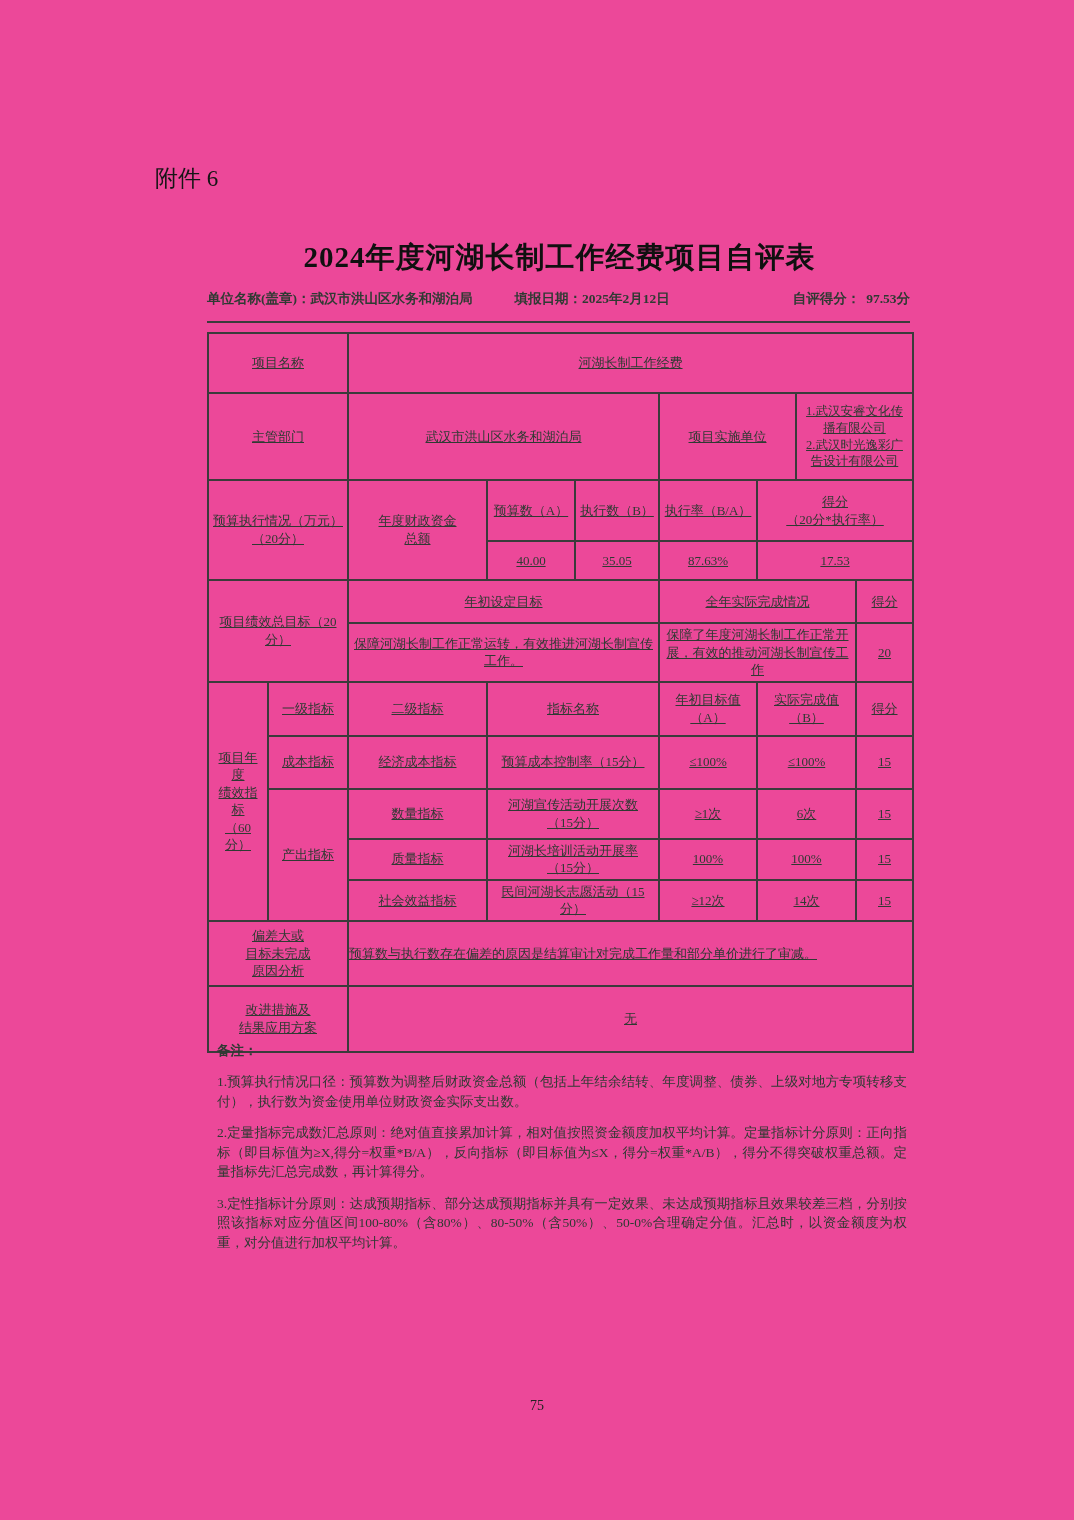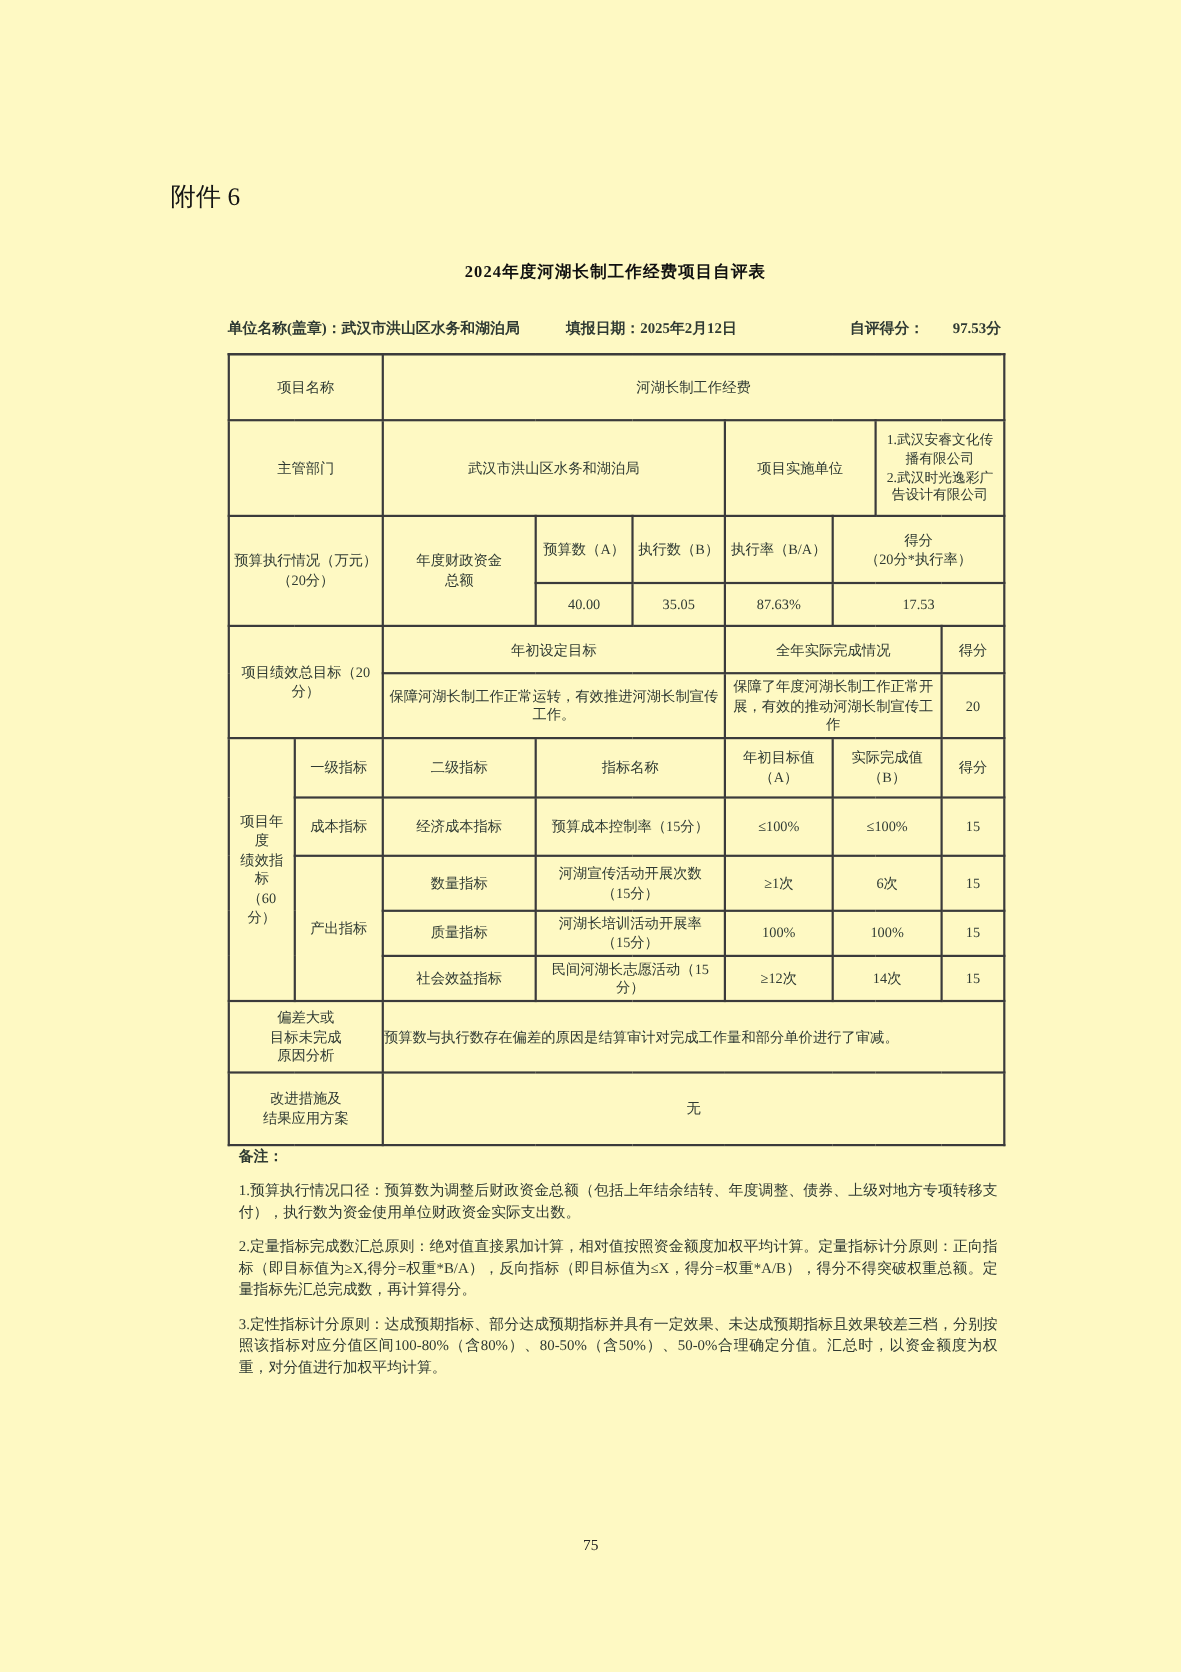--- a/index.html
+++ b/index.html
@@ -1,28 +1,28 @@
 <!DOCTYPE html>
 <html><head>
 <meta charset="utf-8">
 <style>
   html,body{margin:0;padding:0;background:#ffffff;}
-  .page{position:relative;width:1074px;height:1520px;background:#fef9c3;
+  .page{position:relative;width:1074px;height:1520px;background:#ec4899;
         font-family:"Liberation Serif","DejaVu Serif",serif;color:#2f3a33;overflow:hidden;}
   .attachment{position:absolute;left:155px;top:163px;font-size:23px;color:#151515;}
   .doc-title{position:absolute;left:207px;top:238px;width:705px;margin:0;text-align:center;
-             font-size:15px;font-weight:bold;color:#101010;letter-spacing:1px;
+             font-size:29px;font-weight:bold;color:#101010;letter-spacing:1px;
              font-family:"Liberation Serif","DejaVu Serif",serif;}
   .info-line{position:absolute;left:207px;top:290px;width:703px;display:flex;align-items:flex-end;
              font-size:13.5px;font-weight:bold;border-bottom:2px solid #3b3b3b;padding-bottom:13px;}
   .info-date{margin-left:42px;}
   .info-score{margin-left:auto;}
-  .score-val{margin-left:26px;}
-  .form-table{position:absolute;left:207px;top:321px;width:705px;border-collapse:collapse;
-              table-layout:fixed;font-size:13px;color:#2f3a33;}
+  .score-val{margin-left:6px;}
+  .form-table{position:absolute;left:207px;top:332px;width:705px;border-collapse:collapse;
+              table-layout:fixed;font-size:13px;color:#2f3a33;text-decoration:underline;}
   .form-table td{border:2px solid #3b3b3b;text-align:center;vertical-align:middle;
                  white-space:pre-line;padding:2px 4px;line-height:1.35;overflow:hidden;}
   tr.r1{height:60px} tr.r2{height:87px} tr.r3a{height:61px} tr.r3b{height:39px}
   tr.r4a{height:43px} tr.r4b{height:53px} tr.r5{height:54px} tr.r6{height:53px}
   tr.r7{height:50px} tr.r8{height:30px} tr.r9{height:35px} tr.r10{height:65px} tr.r11{height:66px}
   td.left{text-align:left;padding-left:0;}
   td.small{font-size:12.5px;}
   .notes{position:absolute;left:205px;top:1029px;width:714px;font-size:13.5px;line-height:1.44;
          color:#2f3a33;}
   .notes p{margin:12px;text-align:justify;}

